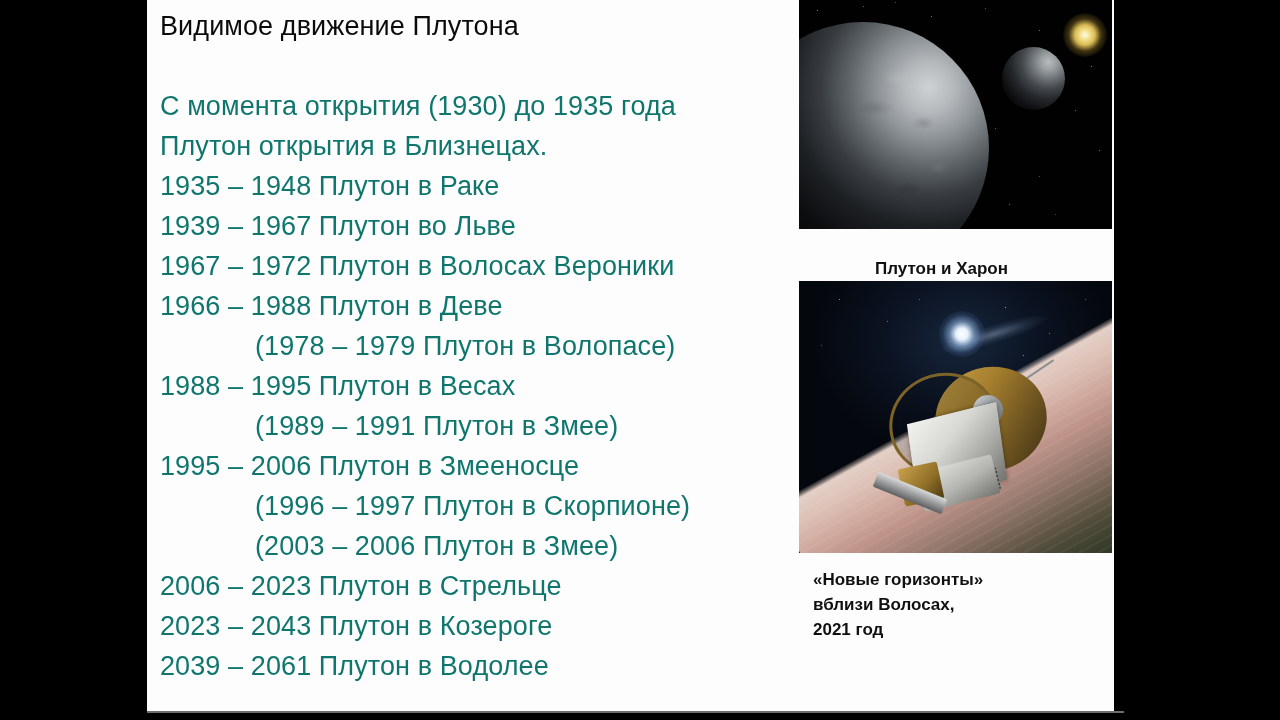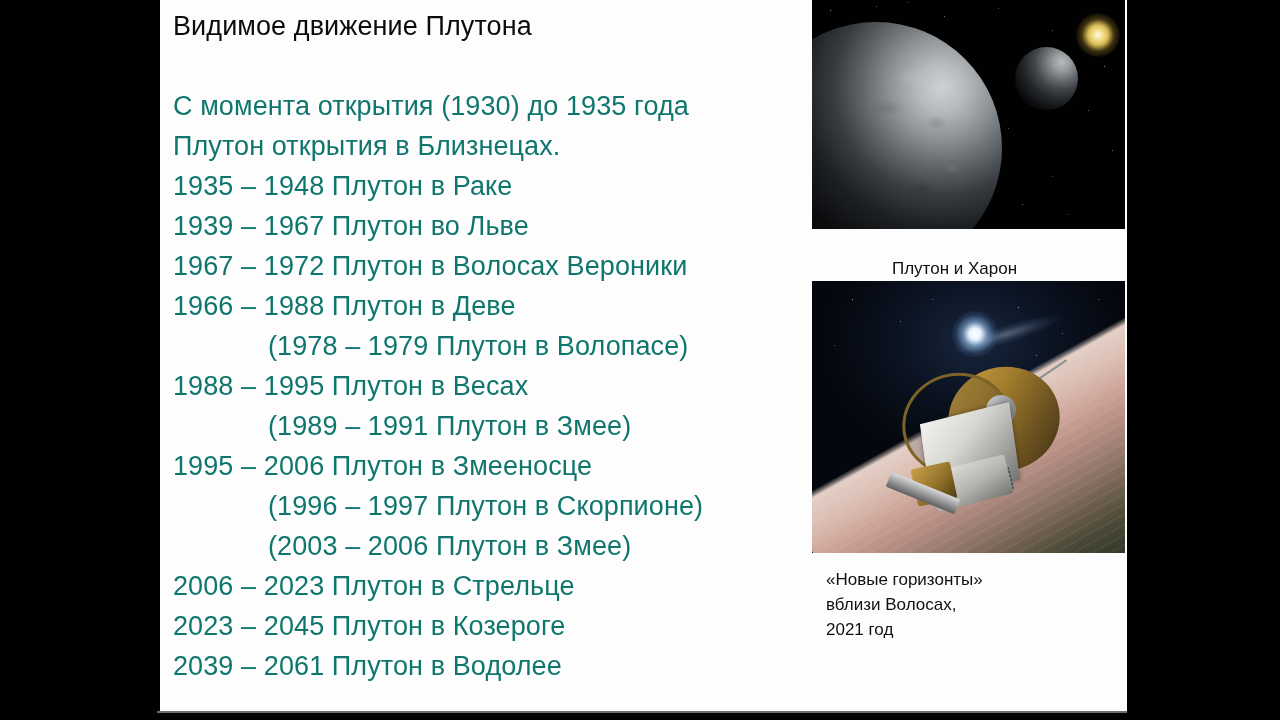--- a/index.html
+++ b/index.html
@@ -16,21 +16,21 @@
   #slide {
     position: relative;
     width: 1280px;
     height: 720px;
     background: #000000;
   }
 
   
   #content-panel {
     position: absolute;
-    left: 160px;
+    left: 147px;
     top: 0px;
     width: 967px;
     height: 713px;
     background: #fdfdfd;
     border-bottom: 2px solid #6e6e6e;
     box-sizing: border-box;
   }
 
   
   #text-column {
@@ -55,20 +55,21 @@
     letter-spacing: 0.1px;
   }
   .line.indent { padding-left: 95px; }
 
   
   #right-column {
     position: absolute;
     left: 652px;   
     top: 0px;
     width: 315px;
+    font-weight: bold;
   }
 
   .figure-image {
     position: relative;
     width: 313px;
     overflow: hidden;
     background: #000;
     display: block;
   }
   #img-pluto-charon { height: 229px; }
@@ -331,21 +332,21 @@
       <div class="line">1939 – 1967 Плутон во Льве</div>
       <div class="line">1967 – 1972 Плутон в Волосах Вероники</div>
       <div class="line">1966 – 1988 Плутон в Деве</div>
       <div class="line indent">(1978 – 1979 Плутон в Волопасе)</div>
       <div class="line">1988 – 1995 Плутон в Весах</div>
       <div class="line indent">(1989 – 1991 Плутон в Змее)</div>
       <div class="line">1995 – 2006 Плутон в Змееносце</div>
       <div class="line indent">(1996 – 1997 Плутон в Скорпионе)</div>
       <div class="line indent">(2003 – 2006 Плутон в Змее)</div>
       <div class="line">2006 – 2023 Плутон в Стрельце</div>
-      <div class="line">2023 – 2045 Плутон в Козероге</div>
+      <div class="line">2023 – 2043 Плутон в Козероге</div>
       <div class="line">2039 – 2061 Плутон в Водолее</div>
     </div>
 
     <div id="right-column">
 
       <div class="figure-image" id="img-pluto-charon">
         <div class="space-bg"></div>
         <div class="starfield">
           <div class="star" style="left:18px;top:10px;width:1px;height:1px;opacity:.7"></div>
           <div class="star" style="left:64px;top:6px;width:1px;height:1px;opacity:.5"></div>

